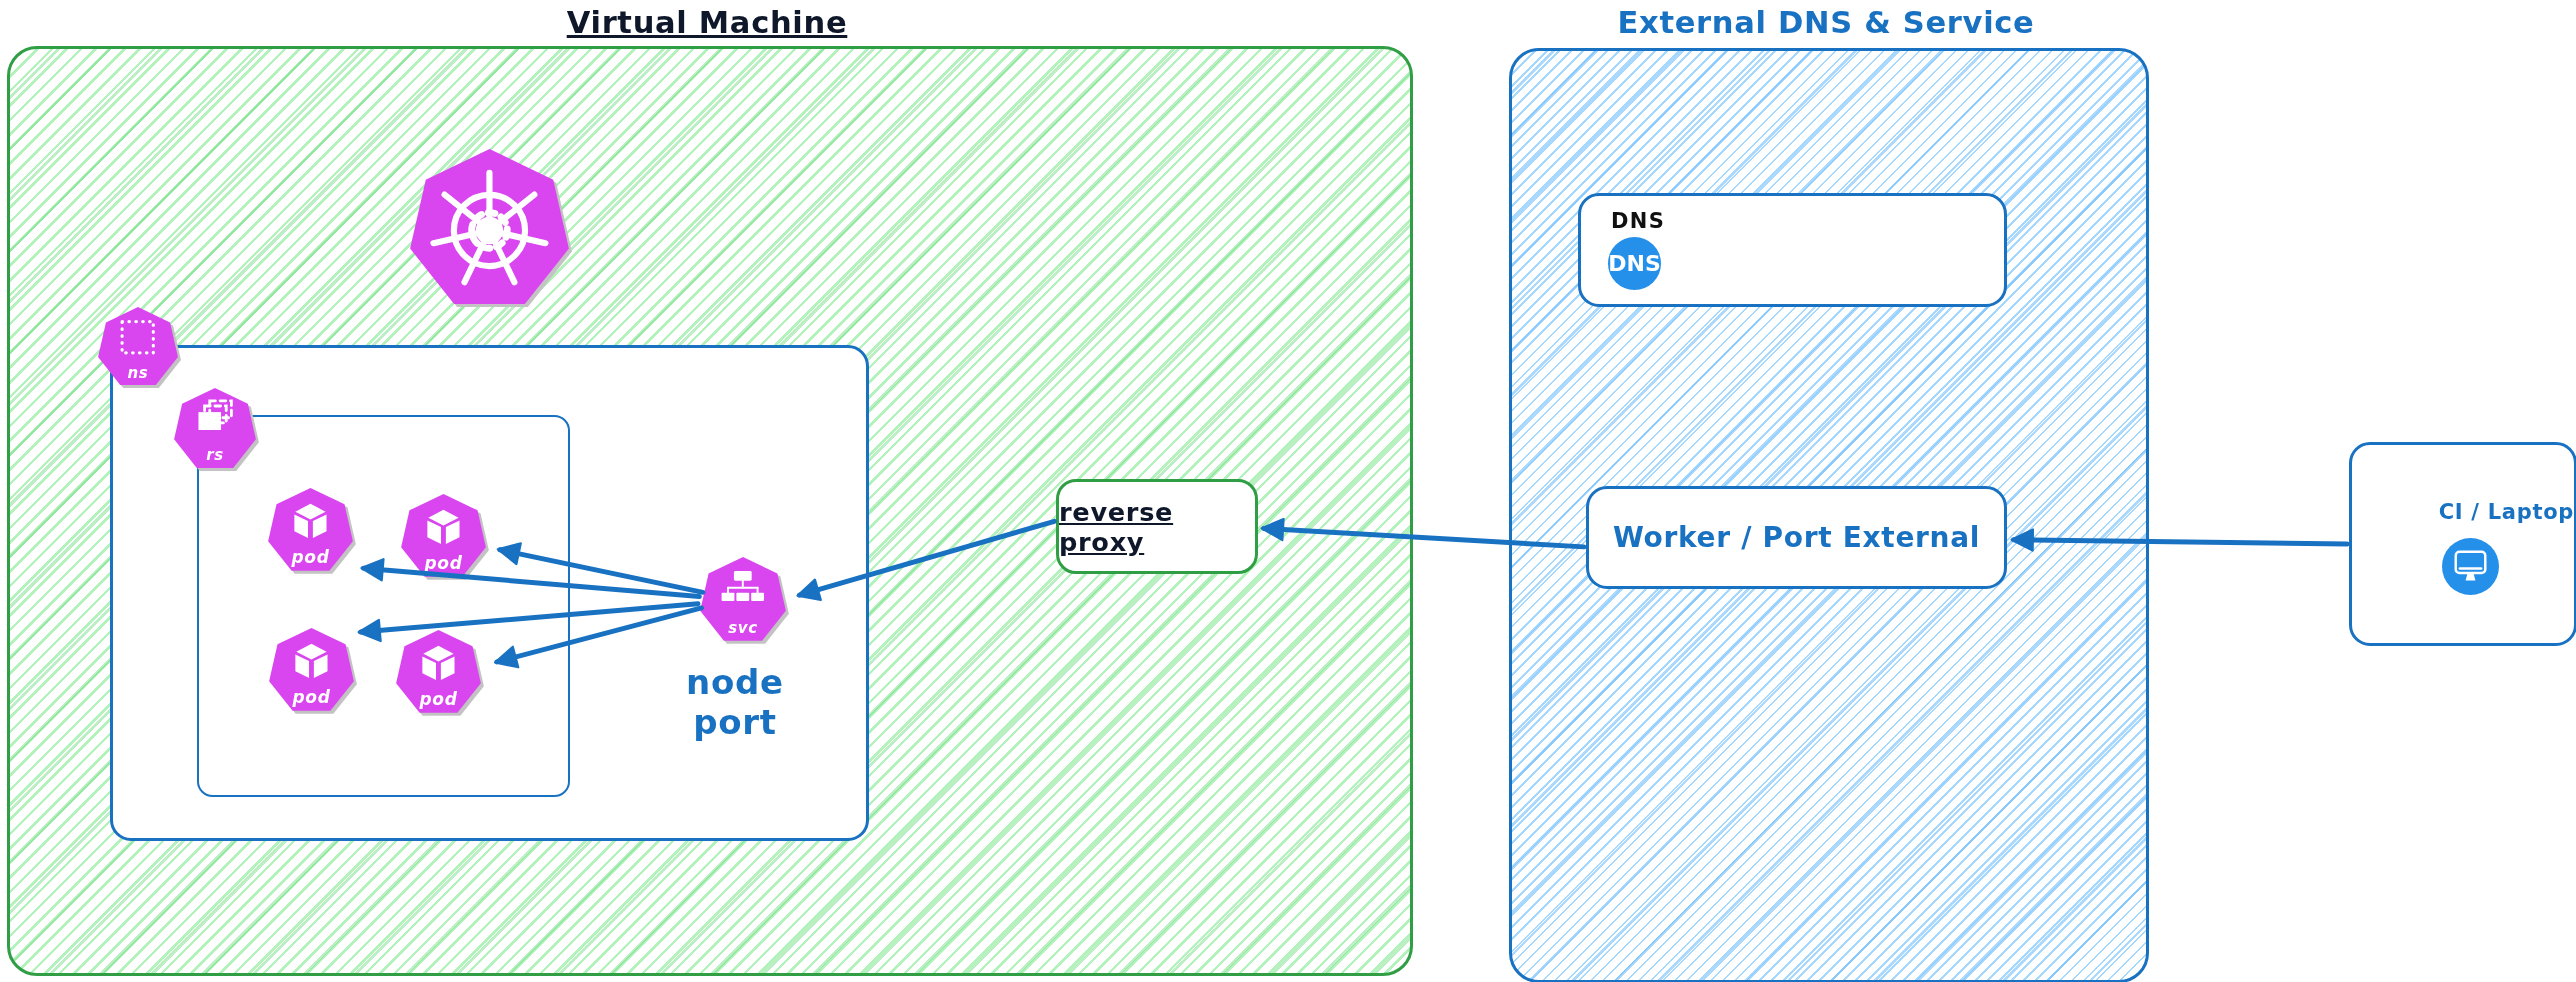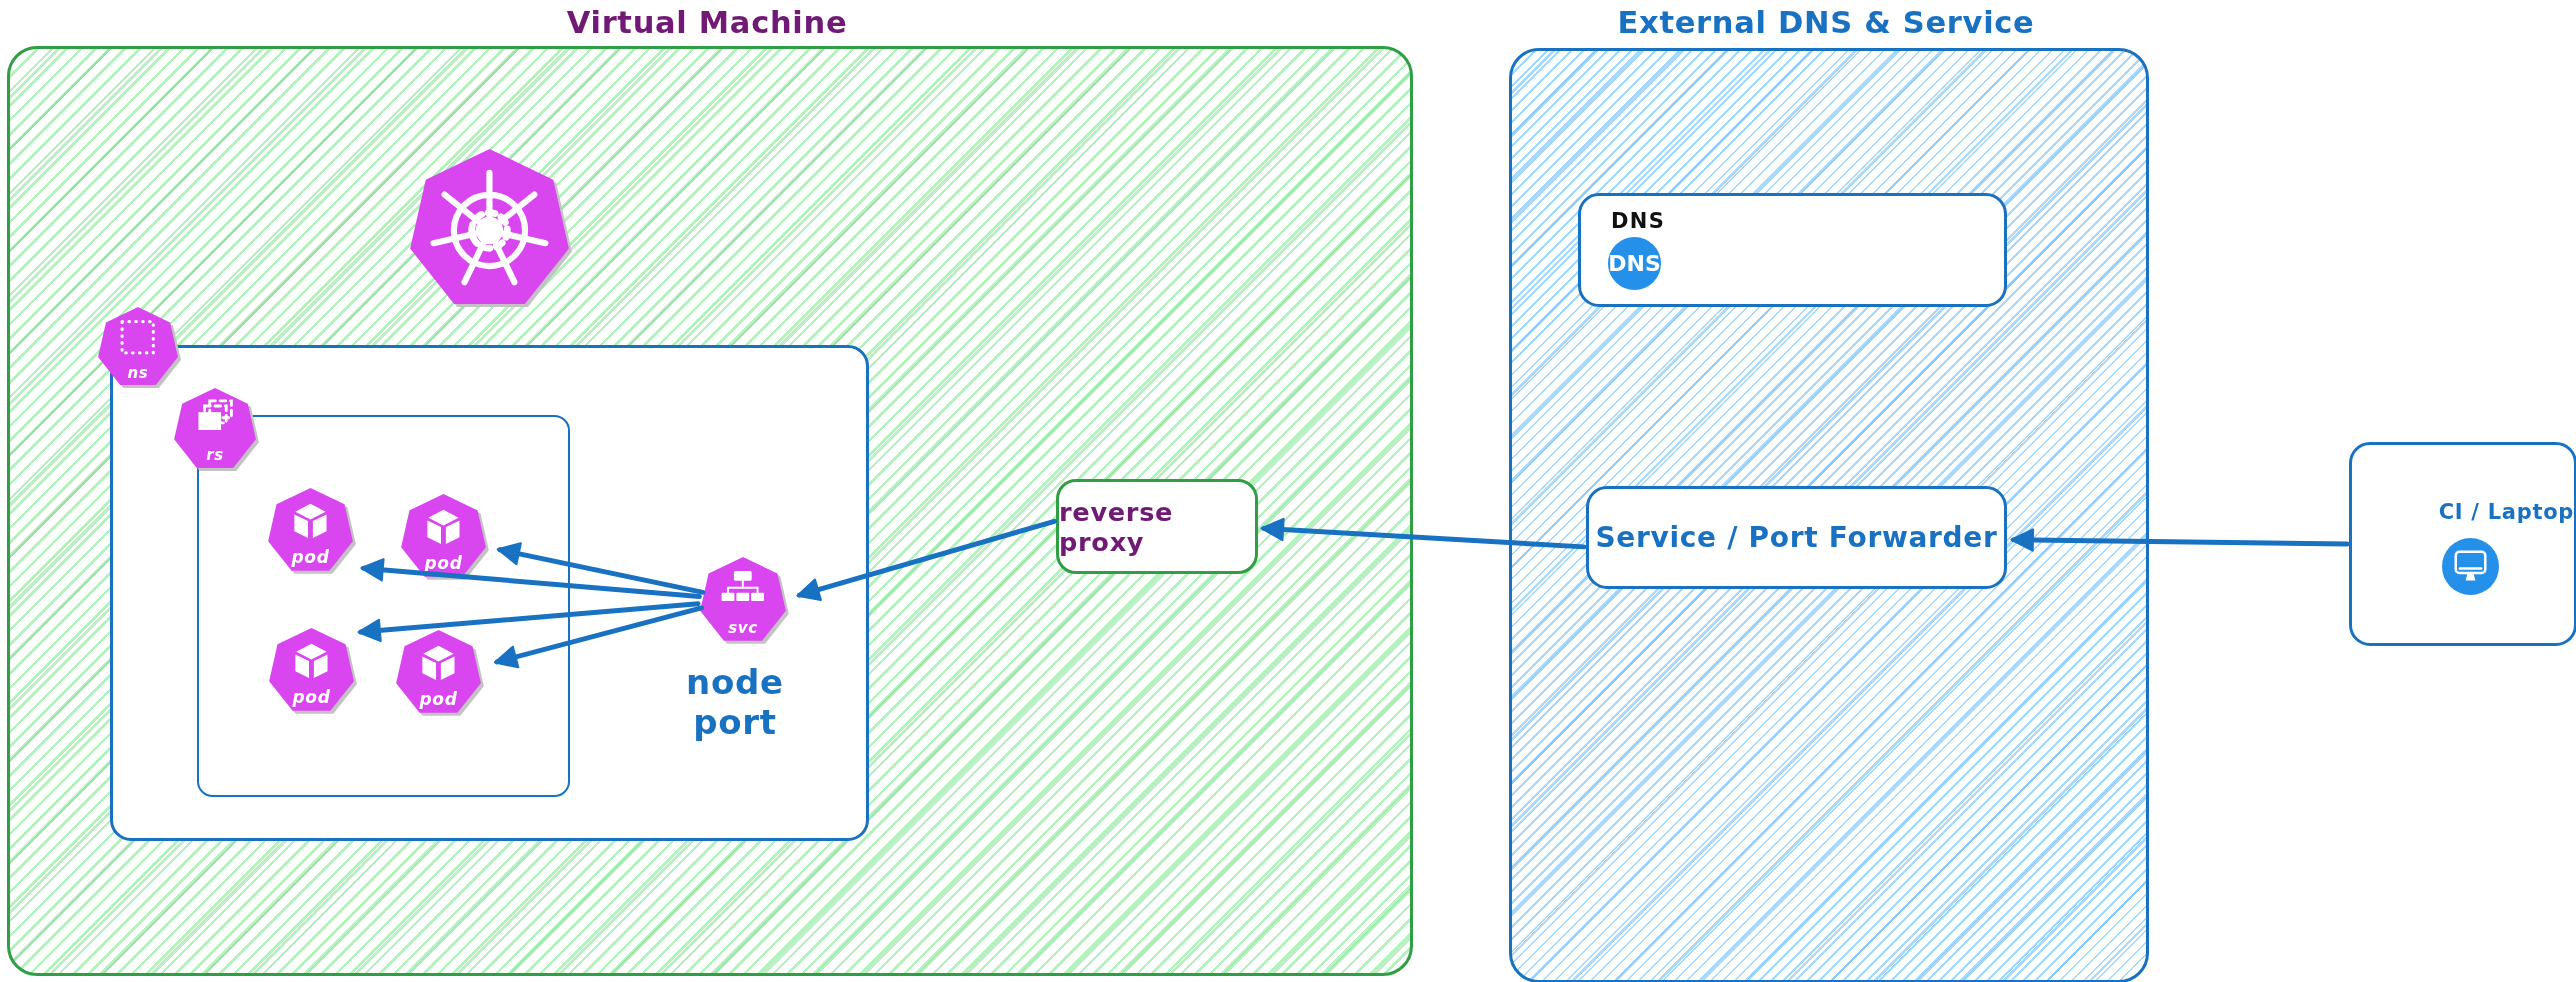--- a/index.html
+++ b/index.html
@@ -22,21 +22,21 @@
     border:3.6px solid #1971c2;border-radius:30px;
     background:
       repeating-linear-gradient(135deg, transparent 0 28px, rgba(116,192,252,.6) 28px 30.5px),
       repeating-linear-gradient(135deg, transparent 0 6.7px, #a5d8ff 6.7px 8.5px),
       #fff;
   }
   .group-title{
     top:4.3px;height:37px;display:flex;align-items:center;justify-content:center;
     font-size:30.5px;letter-spacing:0.7px;font-weight:bold;
   }
-  .green-text{color:#701a75;}
+  .green-text{color:#0f172a;text-decoration:underline;}
   .blue-text{color:#1971c2;}
   
   .white-box{background:#fff;border:3.6px solid #1971c2;border-radius:21px;}
   .ns-box{left:110px;top:345px;width:753px;height:490px;}
   .rs-box{left:197px;top:415px;width:369px;height:378px;border-width:2.1px;border-radius:15.6px;}
   .rp-box{left:1056px;top:479px;width:196px;height:89px;border-color:#2f9e44;border-radius:20px;
           display:flex;align-items:center;justify-content:center;font-size:25.6px;letter-spacing:0.7px;font-weight:bold;}
   .dns-box{left:1578px;top:193px;width:423px;height:108px;}
   .worker-box{left:1586px;top:486px;width:415px;height:97px;display:flex;align-items:center;justify-content:center;
               font-size:28px;letter-spacing:0.7px;font-weight:bold;}
@@ -180,21 +180,21 @@
 <div class="abs group-title blue-text" style="left:1509px;width:634px;">External DNS &amp; Service</div>
 
 <div class="abs white-box dns-box">
   <span class="abs dns-header">DNS</span>
   <div class="abs round-badge dns-badge">
     <span>DNS</span>
   </div>
 </div>
 
 <div class="abs white-box worker-box">
-  <span class="blue-text">Service / Port Forwarder</span>
+  <span class="blue-text">Worker / Port External</span>
 </div>
 
 <div class="abs white-box ci-box">
   <div class="abs ci-label blue-text">CI / Laptop</div>
   <div class="abs round-badge monitor-badge">
     <svg viewBox="0 0 100 100" style="width:72%;height:72%;" fill="none" stroke="#ffffff" stroke-width="6" stroke-linecap="round">
       <rect x="14" y="14" width="72" height="52" rx="9"></rect>
       <line x1="24" y1="55" x2="76" y2="55"></line>
       <polygon points="43,66 57,66 62,84 38,84" fill="#ffffff" stroke="none"></polygon>
     </svg>

